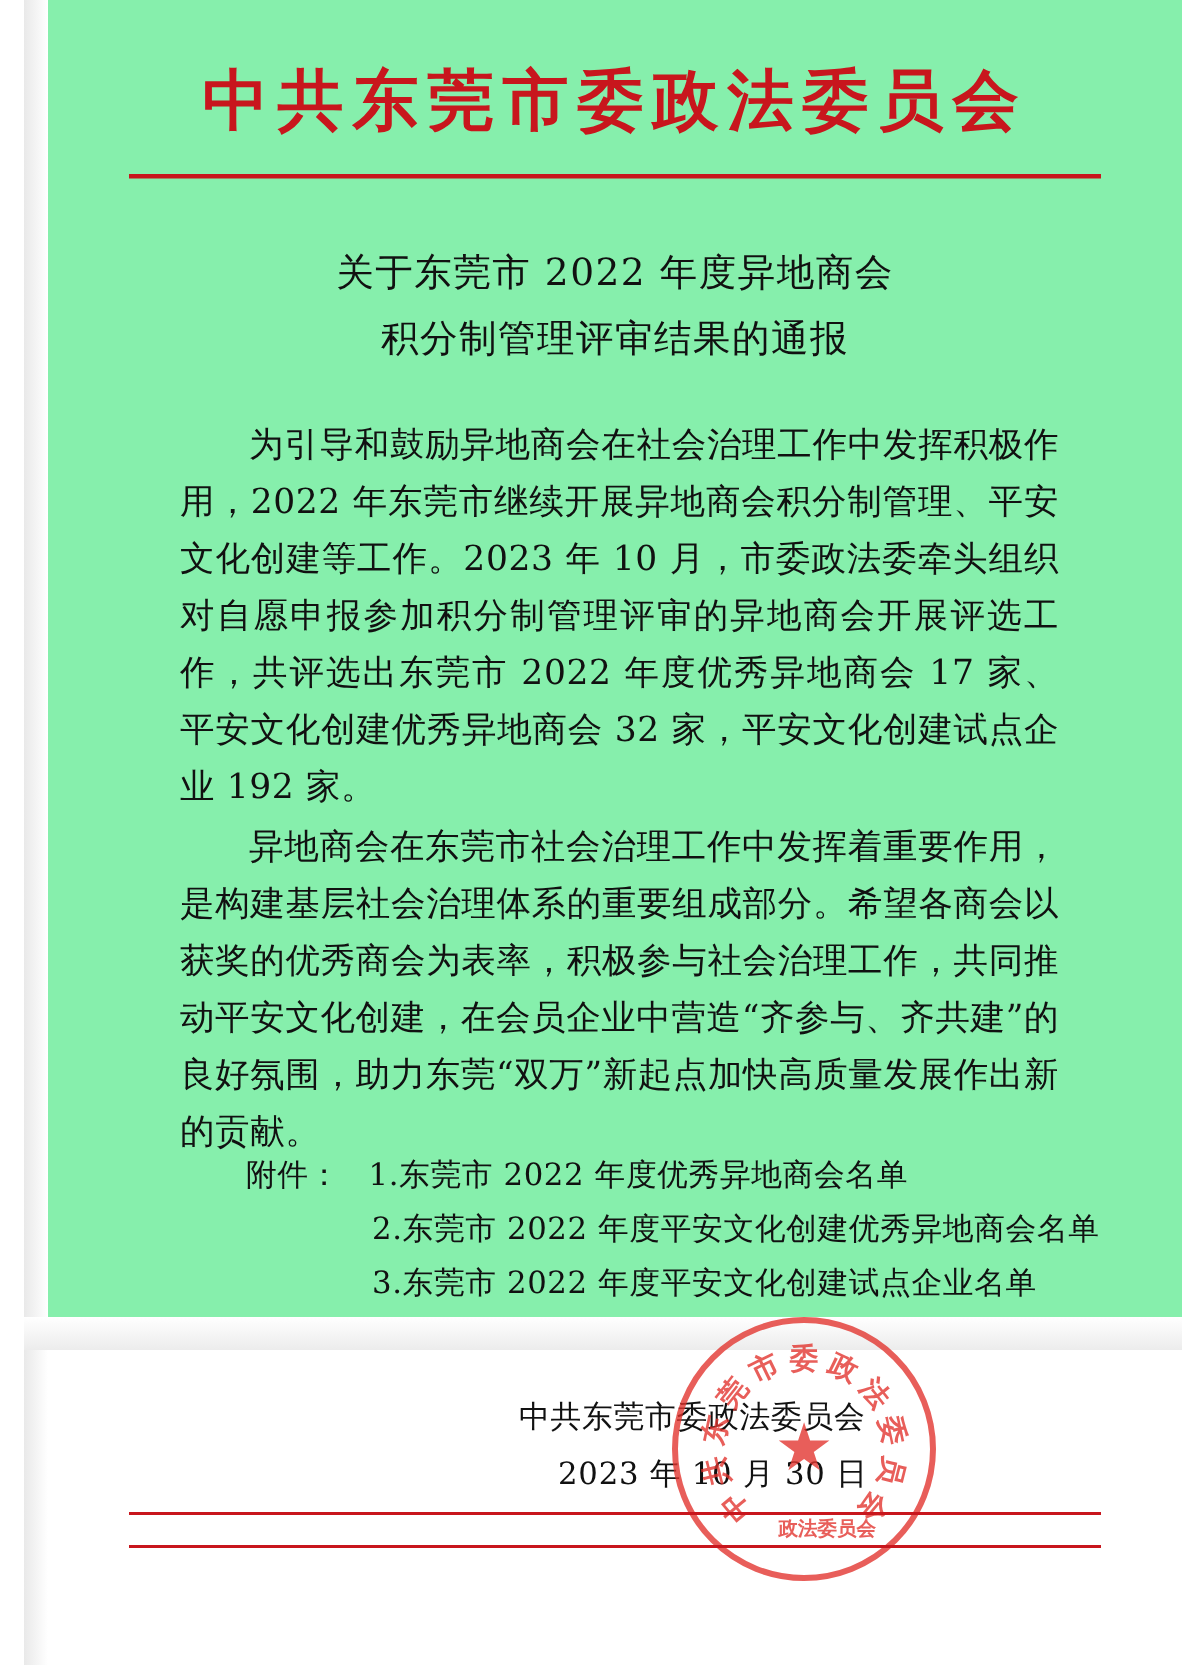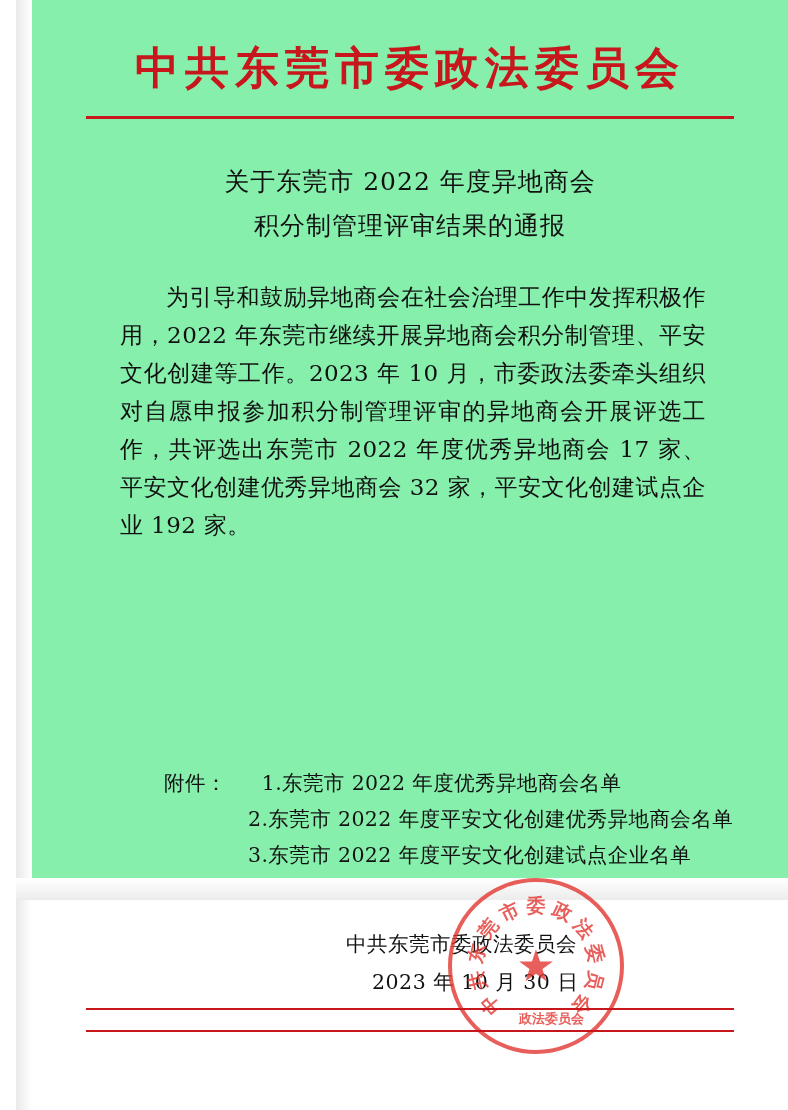--- a/index.html
+++ b/index.html
@@ -87,27 +87,27 @@
     position: absolute;
     top: 765px;
     left: 148px;
     width: 600px;
     font-size: 20.5px;
     line-height: 36px;
     letter-spacing: 0.4px;
   }
   .attach-first {
     display: flex;
+    gap: 19px;
   }
   .attach-label {
     white-space: nowrap;
   }
   .attach-line {
     white-space: nowrap;
-    margin-left: 35px;
   }
   .attach-rest {
     margin-left: 84px;
   }
 
   
   .signature {
     position: absolute;
     top: 925px;
     left: 330px;
@@ -218,20 +218,21 @@
   </div>
   <div class="header-rule"></div>
 
   <div class="doc-title">
     <div>关于东莞市 2022 年度异地商会</div>
     <div>积分制管理评审结果的通报</div>
   </div>
 
   <div class="doc-body">
     <p class="para">为引导和鼓励异地商会在社会治理工作中发挥积极作用，2022 年东莞市继续开展异地商会积分制管理、平安文化创建等工作。2023 年 10 月，市委政法委牵头组织对自愿申报参加积分制管理评审的异地商会开展评选工作，共评选出东莞市 2022 年度优秀异地商会 17 家、平安文化创建优秀异地商会 32 家，平安文化创建试点企业 192 家。</p>
+    <p class="para">异地商会在东莞市社会治理工作中发挥着重要作用，是构建基层社会治理体系的重要组成部分。希望各商会以获奖的优秀商会为表率，积极参与社会治理工作，共同推动平安文化创建，在会员企业中营造“齐参与、齐共建”的良好氛围，助力东莞“双万”新起点加快高质量发展作出新的贡献。</p>
   </div>
 
   <div class="attachments">
     <div class="attach-first">
       <span class="attach-label">附件：</span>
       <span class="attach-line">1.东莞市 2022 年度优秀异地商会名单</span>
     </div>
     <div class="attach-rest attach-line">2.东莞市 2022 年度平安文化创建优秀异地商会名单</div>
     <div class="attach-rest attach-line">3.东莞市 2022 年度平安文化创建试点企业名单</div>
   </div>

